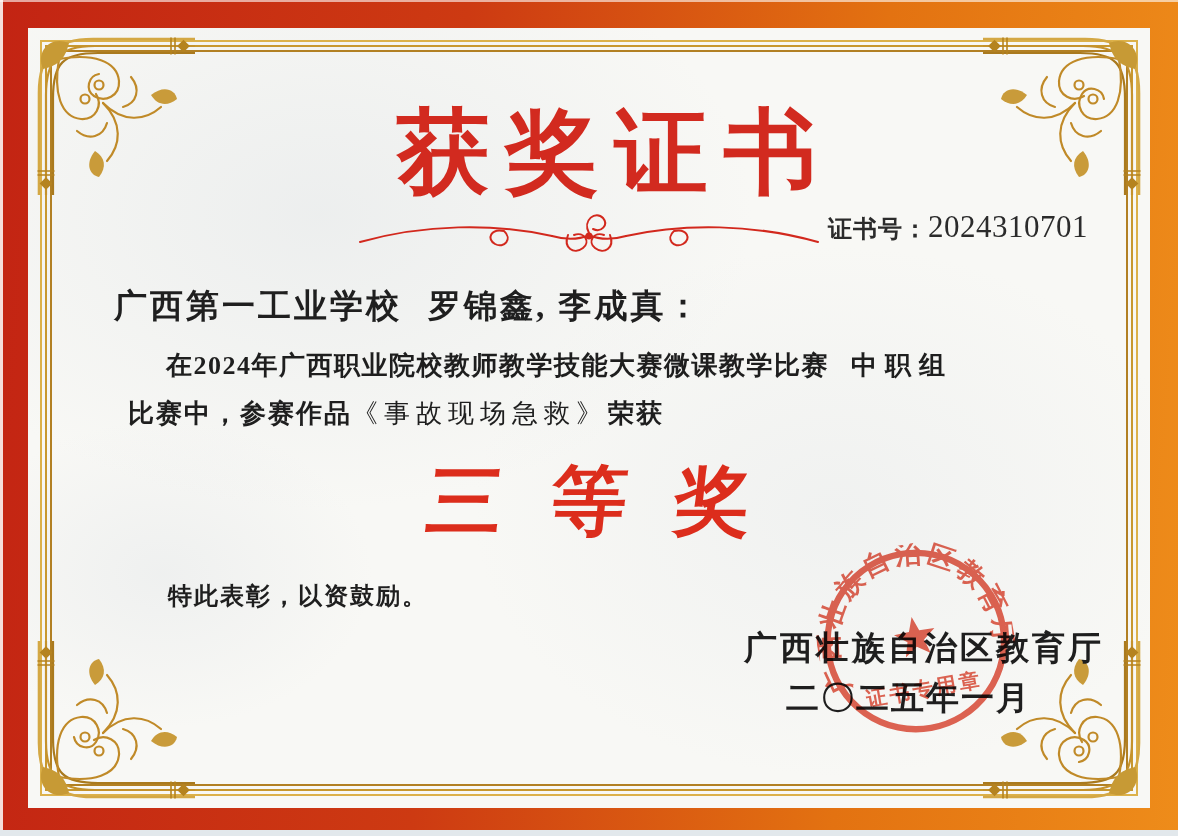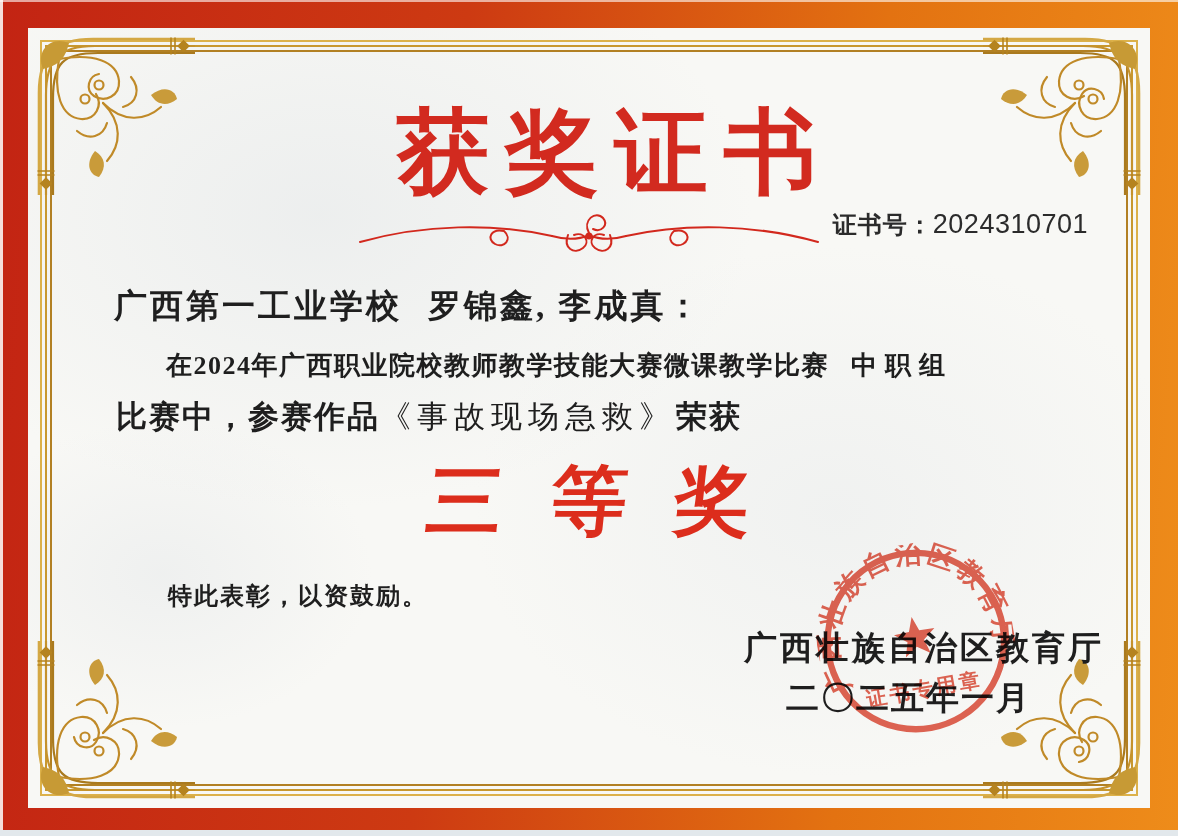--- a/index.html
+++ b/index.html
@@ -34,31 +34,31 @@
   .title {
     position:absolute; top:78px; left:0; right:0; text-align:center;
     font-size:93px; font-weight:700; letter-spacing:16px; color:#d22a1f;
     line-height:1; text-indent:16px;padding-left:35px;
   }
   .flourish { position:absolute; top:184px; left:50%; transform:translateX(-50%); width:470px; height:46px; }
 
   .cert-no {
     position:absolute; top:181px; right:62px; font-size:24px; color:#2b2b2b; letter-spacing:1px;
   }
-  .cert-no .num { font-family:Liberation Sans, sans-serif; font-size:27px; letter-spacing:0.5px; }
+  .cert-no .num { font-family:Liberation Serif, serif; font-size:31px; letter-spacing:0.5px; }
 
   .kai  { font-weight:700; }
   .song { font-weight:700; }
 
   .recipient { position:absolute; top:256px; left:86px; font-size:33px; color:#1f1f1f; letter-spacing:3px;text-align:center; }
   .recipient .school { margin-right:26px; }
 
   .achv1 { position:absolute; top:320px; left:86px; font-size:26px; color:#1e1e1e; text-indent:2em; letter-spacing:1.5px; white-space:nowrap; }
   .achv1 .group { margin-left:22px; letter-spacing:8px; }
-  .achv2 { position:absolute; top:368px; left:88px; font-size:31px; color:#1e1e1e; letter-spacing:2px; }
+  .achv2 { position:absolute; top:368px; left:100px; font-size:26px; color:#1e1e1e; letter-spacing:2px; }
   .achv2 .work { letter-spacing:6px; font-weight:400; }
 
   .award {
     position:absolute; top:432px; left:0; right:0; text-align:center;
     font-size:76px; font-weight:700; color:#dc2d1c; letter-spacing:48px; text-indent:48px;
     transform:skewX(-6deg); line-height:1.1;
   }
 
   .closing { position:absolute; top:552px; left:140px; font-size:24px; font-weight:700; color:#1e1e1e; letter-spacing:2px; }
   .issuer  { position:absolute; top:598px; left:716px; font-size:33px; font-weight:700; color:#1e1e1e; letter-spacing:3px; z-index:4; }

